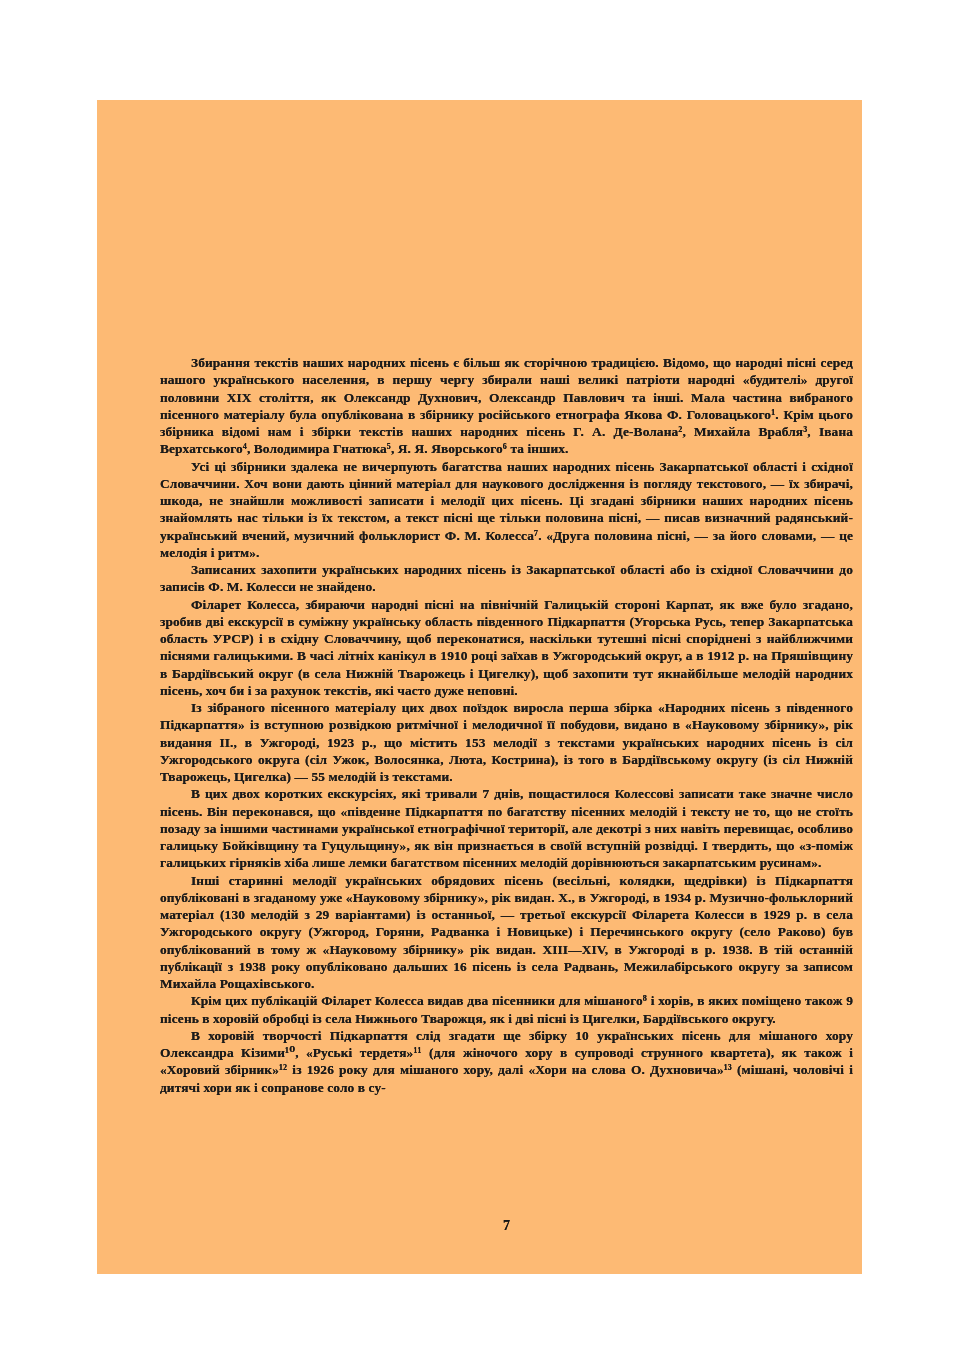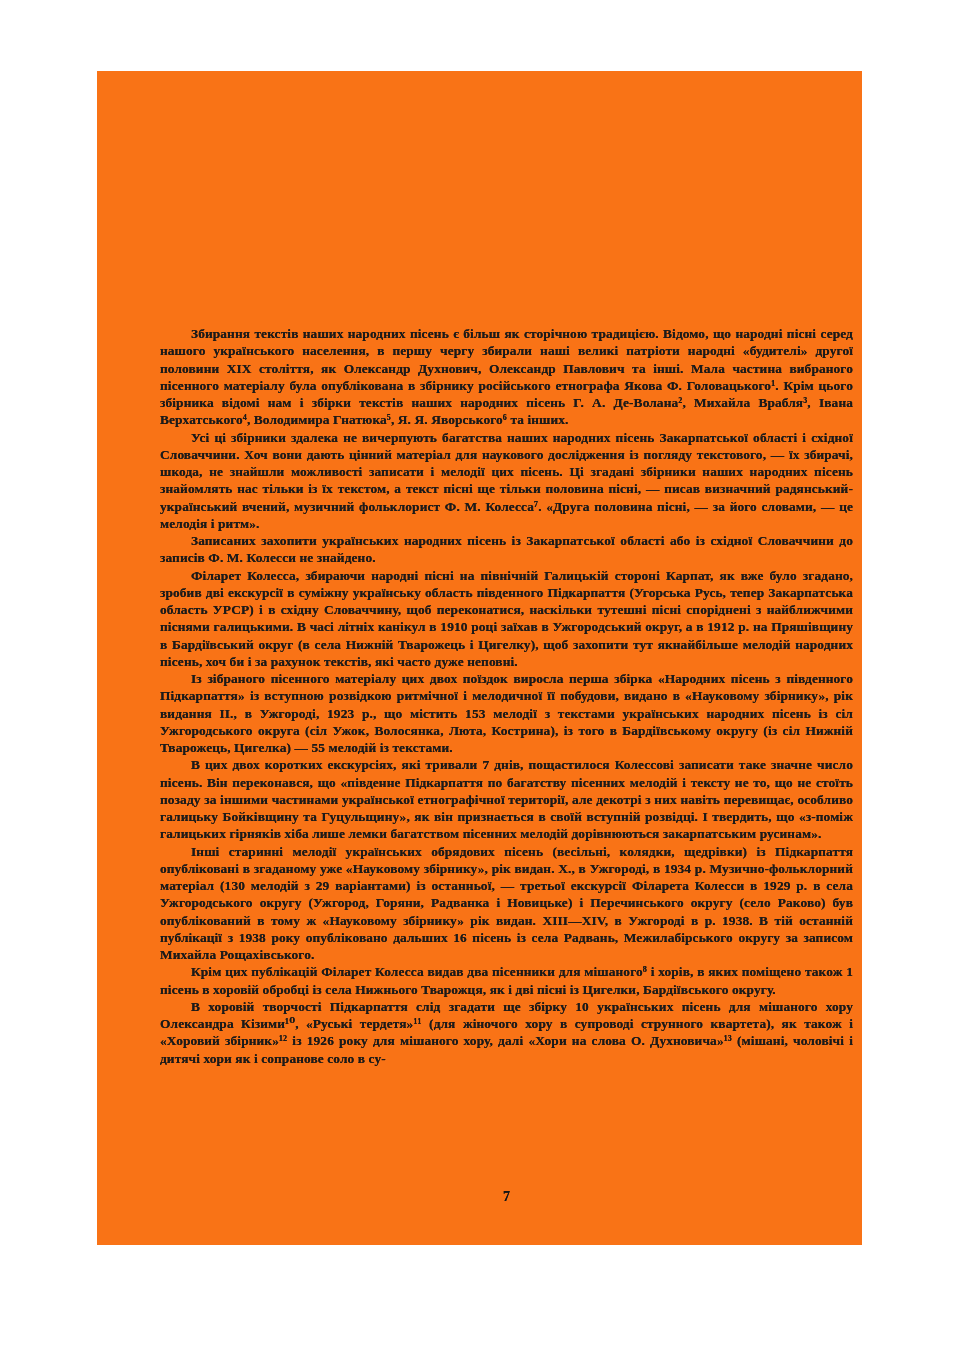--- a/index.html
+++ b/index.html
@@ -11,24 +11,24 @@
     position: relative;
     width: 960px;
     height: 1357px;
     background: #ffffff;
     overflow: hidden;
   }
   
   .paper {
     position: absolute;
     left: 97px;
-    top: 71px;
+    top: 100px;
     width: 765px;
     height: 1174px;
-    background: #f97316;
+    background: #fdba74;
   }
   .text-block {
     position: absolute;
     left: 63px;   
     top: 254px;   
     width: 693px;
     color: #1b1b1b;
     font-family: "Liberation Serif", "DejaVu Serif", serif;
     font-weight: 700;
     font-size: 13.4px;
@@ -63,18 +63,18 @@
 <div class="canvas">
   <div class="paper">
     <div class="text-block">
       <p class="para">Збирання текстів наших народних пісень є більш як сторічною традицією. Відомо, що народні пісні серед нашого українського населення, в першу чергу збирали наші великі патріоти народні «будителі» другої половини XIX століття, як Олександр Духнович, Олександр Павлович та інші. Мала частина вибраного пісенного матеріалу була опублікована в збірнику російського етнографа Якова Ф. Головацького¹. Крім цього збірника відомі нам і збірки текстів наших народних пісень Г. А. Де-Волана², Михайла Врабля³, Івана Верхатського⁴, Володимира Гнатюка⁵, Я. Я. Яворського⁶ та інших.</p>
       <p class="para">Усі ці збірники здалека не вичерпують багатства наших народних пісень Закарпатської області і східної Словаччини. Хоч вони дають цінний матеріал для наукового дослідження із погляду текстового, — їх збирачі, шкода, не знайшли можливості записати і мелодії цих пісень. Ці згадані збірники наших народних пісень знайомлять нас тільки із їх текстом, а текст пісні ще тільки половина пісні, — писав визначний радянський-український вчений, музичний фольклорист Ф. М. Колесса⁷. «Друга половина пісні, — за його словами, — це мелодія і ритм».</p>
       <p class="para">Записаних захопити українських народних пісень із Закарпатської області або із східної Словаччини до записів Ф. М. Колесси не знайдено.</p>
       <p class="para">Філарет Колесса, збираючи народні пісні на північній Галицькій стороні Карпат, як вже було згадано, зробив дві екскурсії в суміжну українську область південного Підкарпаття (Угорська Русь, тепер Закарпатська область УРСР) і в східну Словаччину, щоб переконатися, наскільки тутешні пісні споріднені з найближчими піснями галицькими. В часі літніх канікул в 1910 році заїхав в Ужгородський округ, а в 1912 р. на Пряшівщину в Бардіївський округ (в села Нижній Тварожець і Цигелку), щоб захопити тут якнайбільше мелодій народних пісень, хоч би і за рахунок текстів, які часто дуже неповні.</p>
       <p class="para">Із зібраного пісенного матеріалу цих двох поїздок виросла перша збірка «Народних пісень з південного Підкарпаття» із вступною розвідкою ритмічної і мелодичної її побудови, видано в «Науковому збірнику», рік видання ІІ., в Ужгороді, 1923 р., що містить 153 мелодії з текстами українських народних пісень із сіл Ужгородського округа (сіл Ужок, Волосянка, Люта, Кострина), із того в Бардіївському округу (із сіл Нижній Тварожець, Цигелка) — 55 мелодій із текстами.</p>
       <p class="para">В цих двох коротких екскурсіях, які тривали 7 днів, пощастилося Колессові записати таке значне число пісень. Він переконався, що «південне Підкарпаття по багатству пісенних мелодій і тексту не то, що не стоїть позаду за іншими частинами української етнографічної території, але декотрі з них навіть перевищає, особливо галицьку Бойківщину та Гуцульщину», як він признається в своїй вступній розвідці. І твердить, що «з-поміж галицьких гірняків хіба лише лемки багатством пісенних мелодій дорівнюються закарпатським русинам».</p>
       <p class="para">Інші старинні мелодії українських обрядових пісень (весільні, колядки, щедрівки) із Підкарпаття опубліковані в згаданому уже «Науковому збірнику», рік видан. X., в Ужгороді, в 1934 р. Музично-фольклорний матеріал (130 мелодій з 29 варіантами) із останньої, — третьої екскурсії Філарета Колесси в 1929 р. в села Ужгородського округу (Ужгород, Горяни, Радванка і Новицьке) і Перечинського округу (село Раково) був опублікований в тому ж «Науковому збірнику» рік видан. XIII—XIV, в Ужгороді в р. 1938. В тій останній публікації з 1938 року опубліковано дальших 16 пісень із села Радвань, Межилабірського округу за записом Михайла Рощахівського.</p>
-      <p class="para">Крім цих публікацій Філарет Колесса видав два пісенники для мішаного⁸ і хорів, в яких поміщено також 1 пісень в хоровій обробці із села Нижнього Тварожця, як і дві пісні із Цигелки, Бардіївського округу.</p>
+      <p class="para">Крім цих публікацій Філарет Колесса видав два пісенники для мішаного⁸ і хорів, в яких поміщено також 9 пісень в хоровій обробці із села Нижнього Тварожця, як і дві пісні із Цигелки, Бардіївського округу.</p>
       <p class="para">В хоровій творчості Підкарпаття слід згадати ще збірку 10 українських пісень для мішаного хору Олександра Кізими¹⁰, «Руські тердетя»¹¹ (для жіночого хору в супроводі струнного квартета), як також і «Хоровий збірник»¹² із 1926 року для мішаного хору, далі «Хори на слова О. Духновича»¹³ (мішані, чоловічі і дитячі хори як і сопранове соло в су-</p>
     </div>
     <div class="folio">7</div>
   </div>
 </div>
 
 </body></html>

